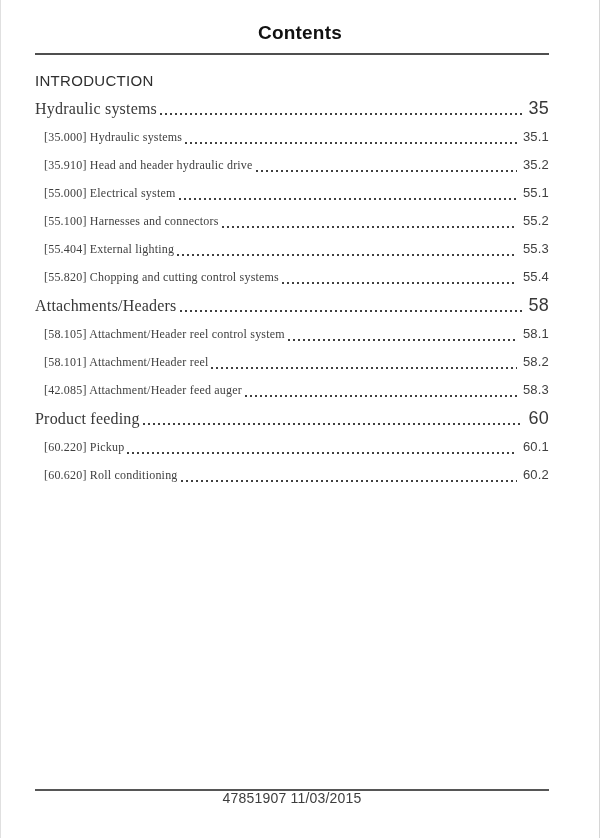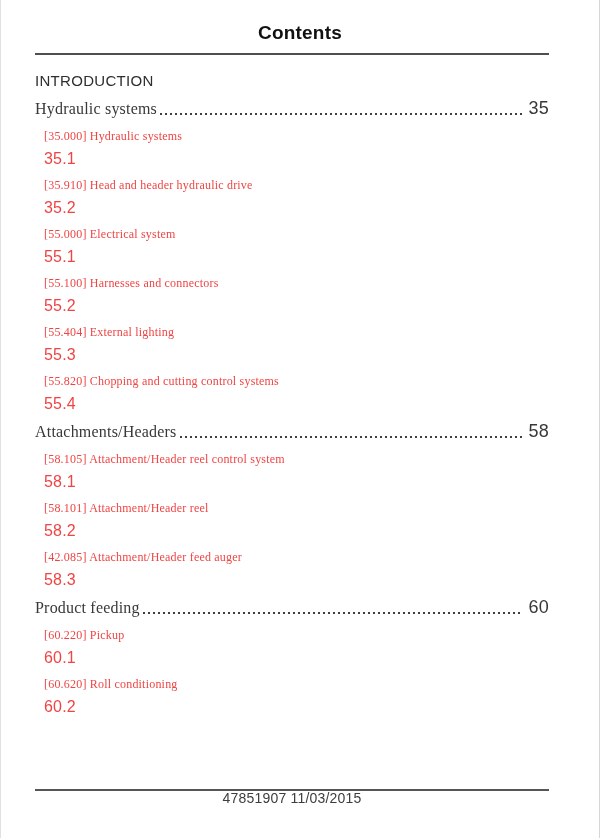--- a/index.html
+++ b/index.html
@@ -60,26 +60,25 @@
   .toc-section-page {
     font-size: 18px;
     white-space: nowrap;
     text-align: right;
   }
   .toc-entry-row {
     margin-top: 8px;
     padding-left: 9px;
     font-size: 12px;
     line-height: 19px;
-    color: #ef4444;
-    letter-spacing: 0.2px;
-    flex-direction: column;
+    color: #404040;
+    letter-spacing: 0.2px;
   }
   .toc-entry-page {
-    font-size: 16px;
+    font-size: 13px;
     white-space: nowrap;
   }
   .toc-label {
     white-space: nowrap;
     font-family: Liberation Serif, serif;
   }
   .leader {
     flex: 1;
     align-self: flex-end;
     height: 1.6px;

